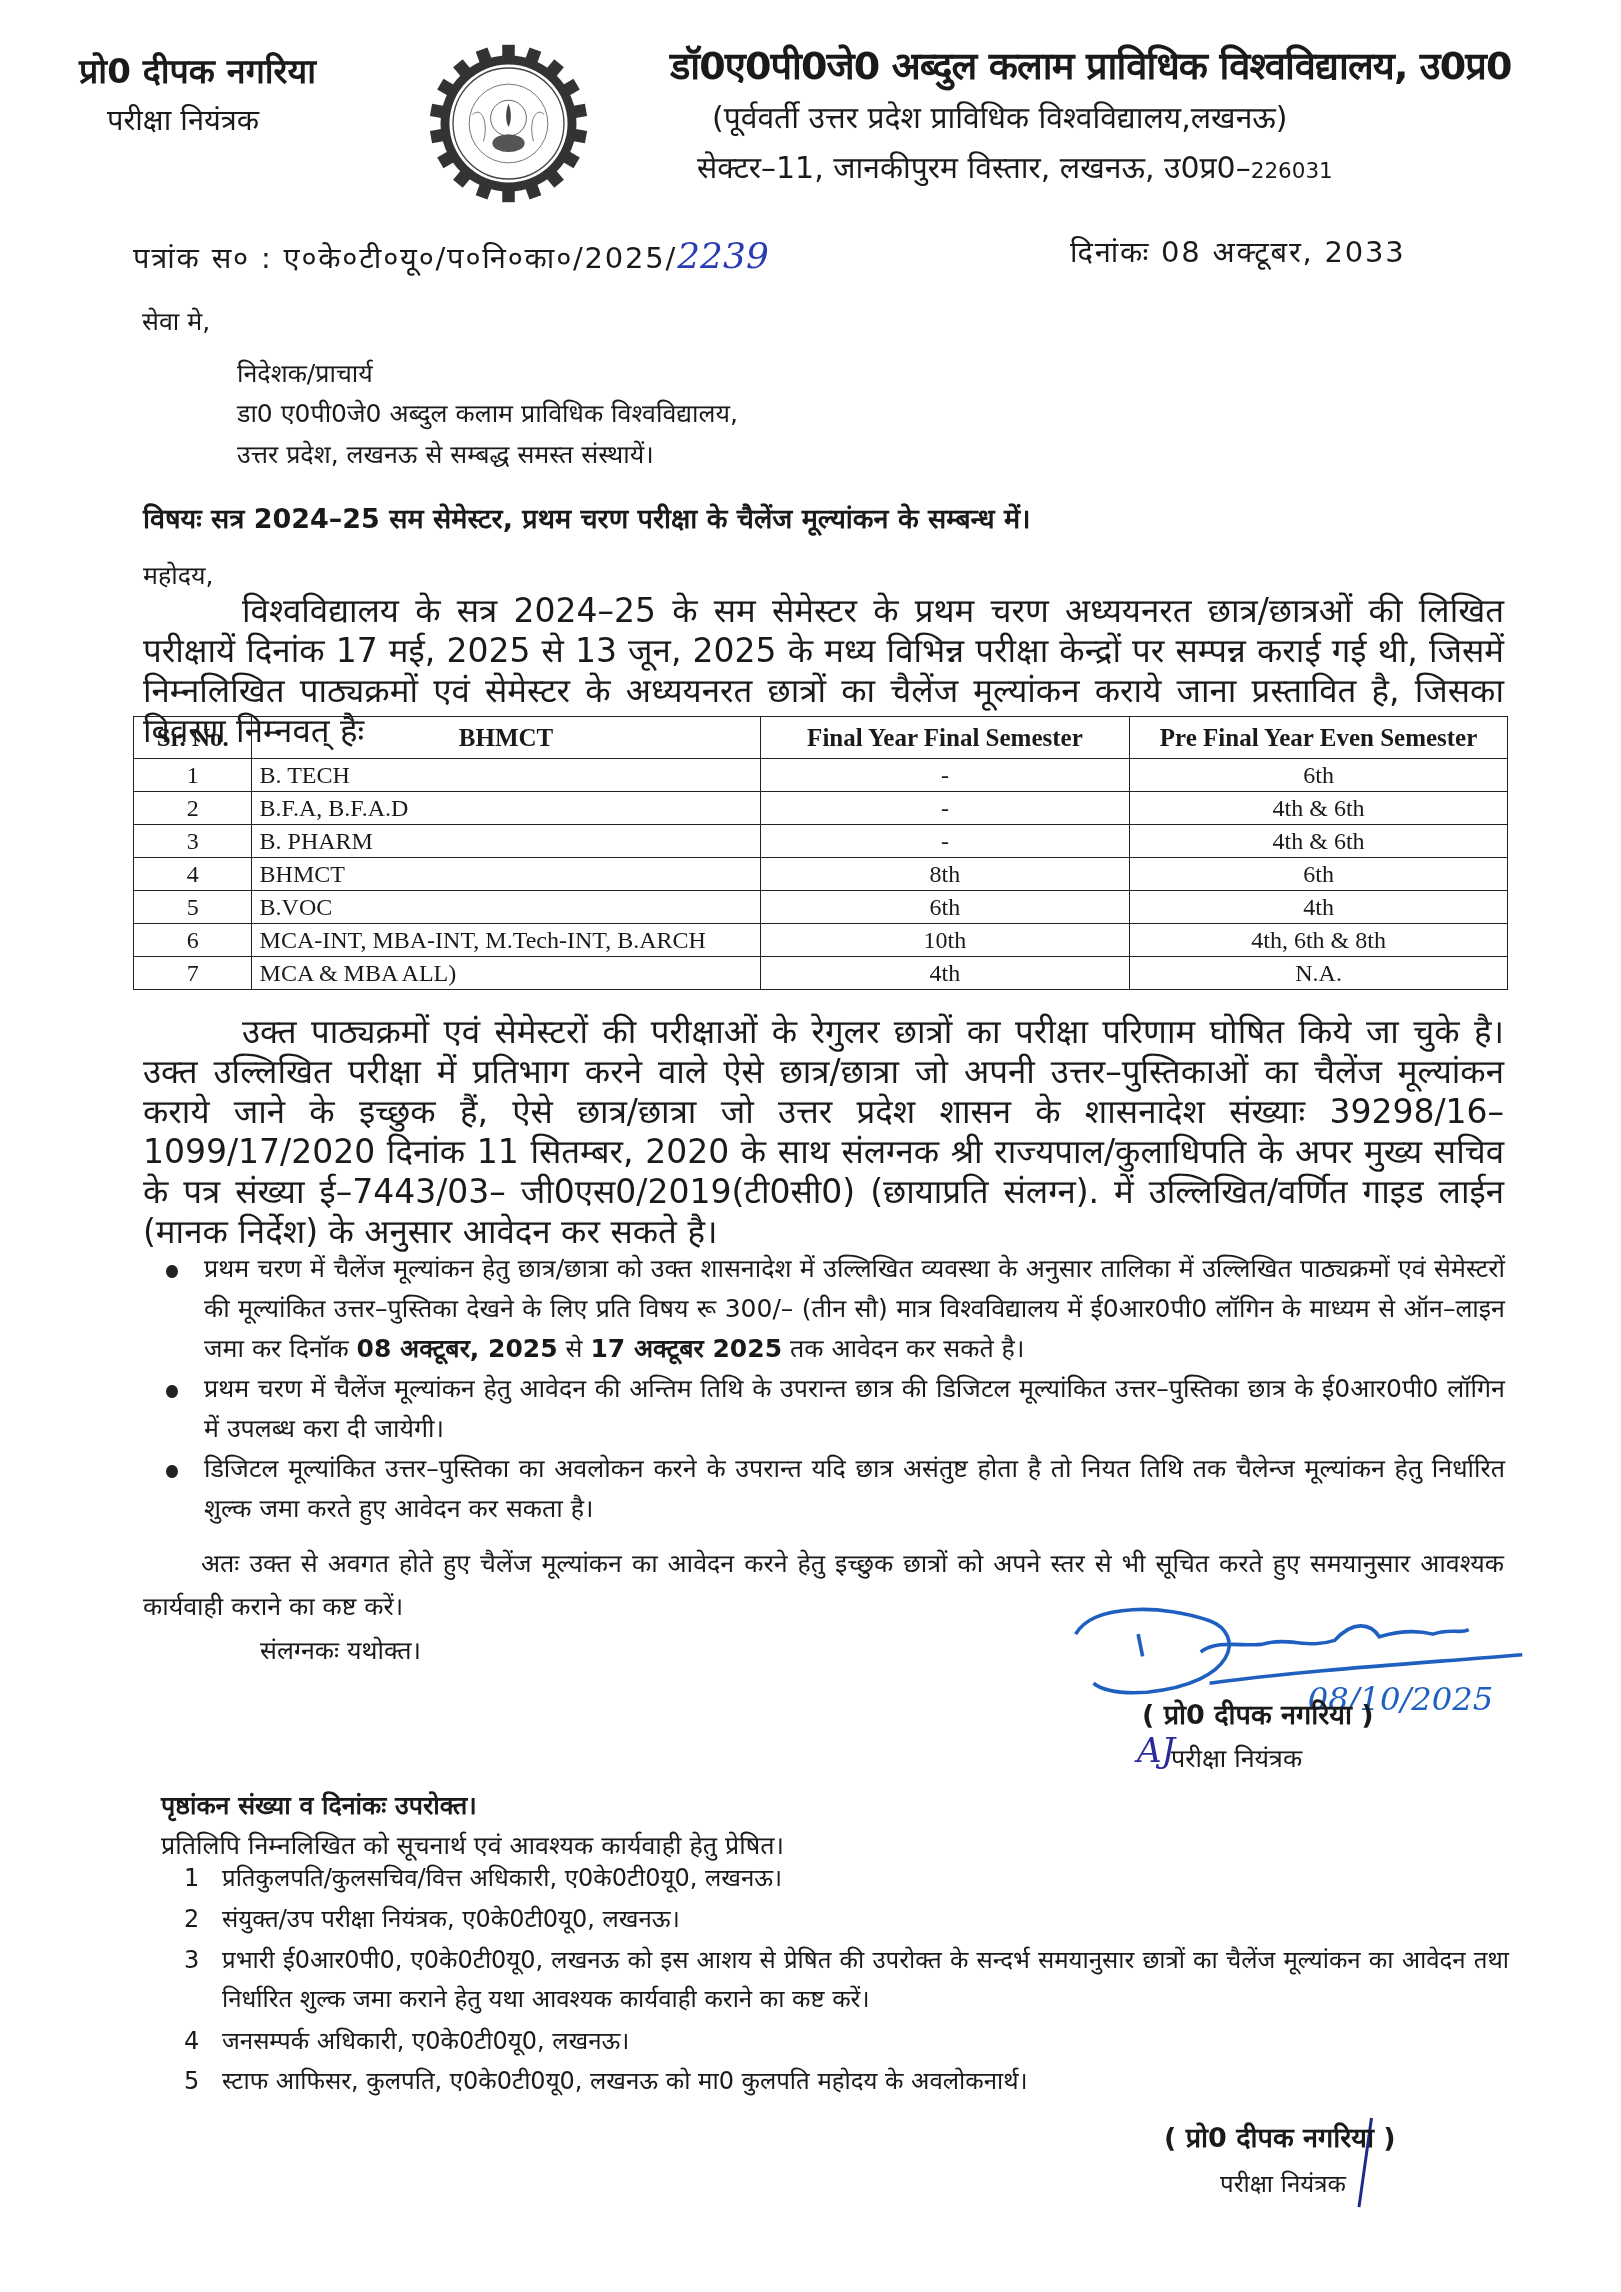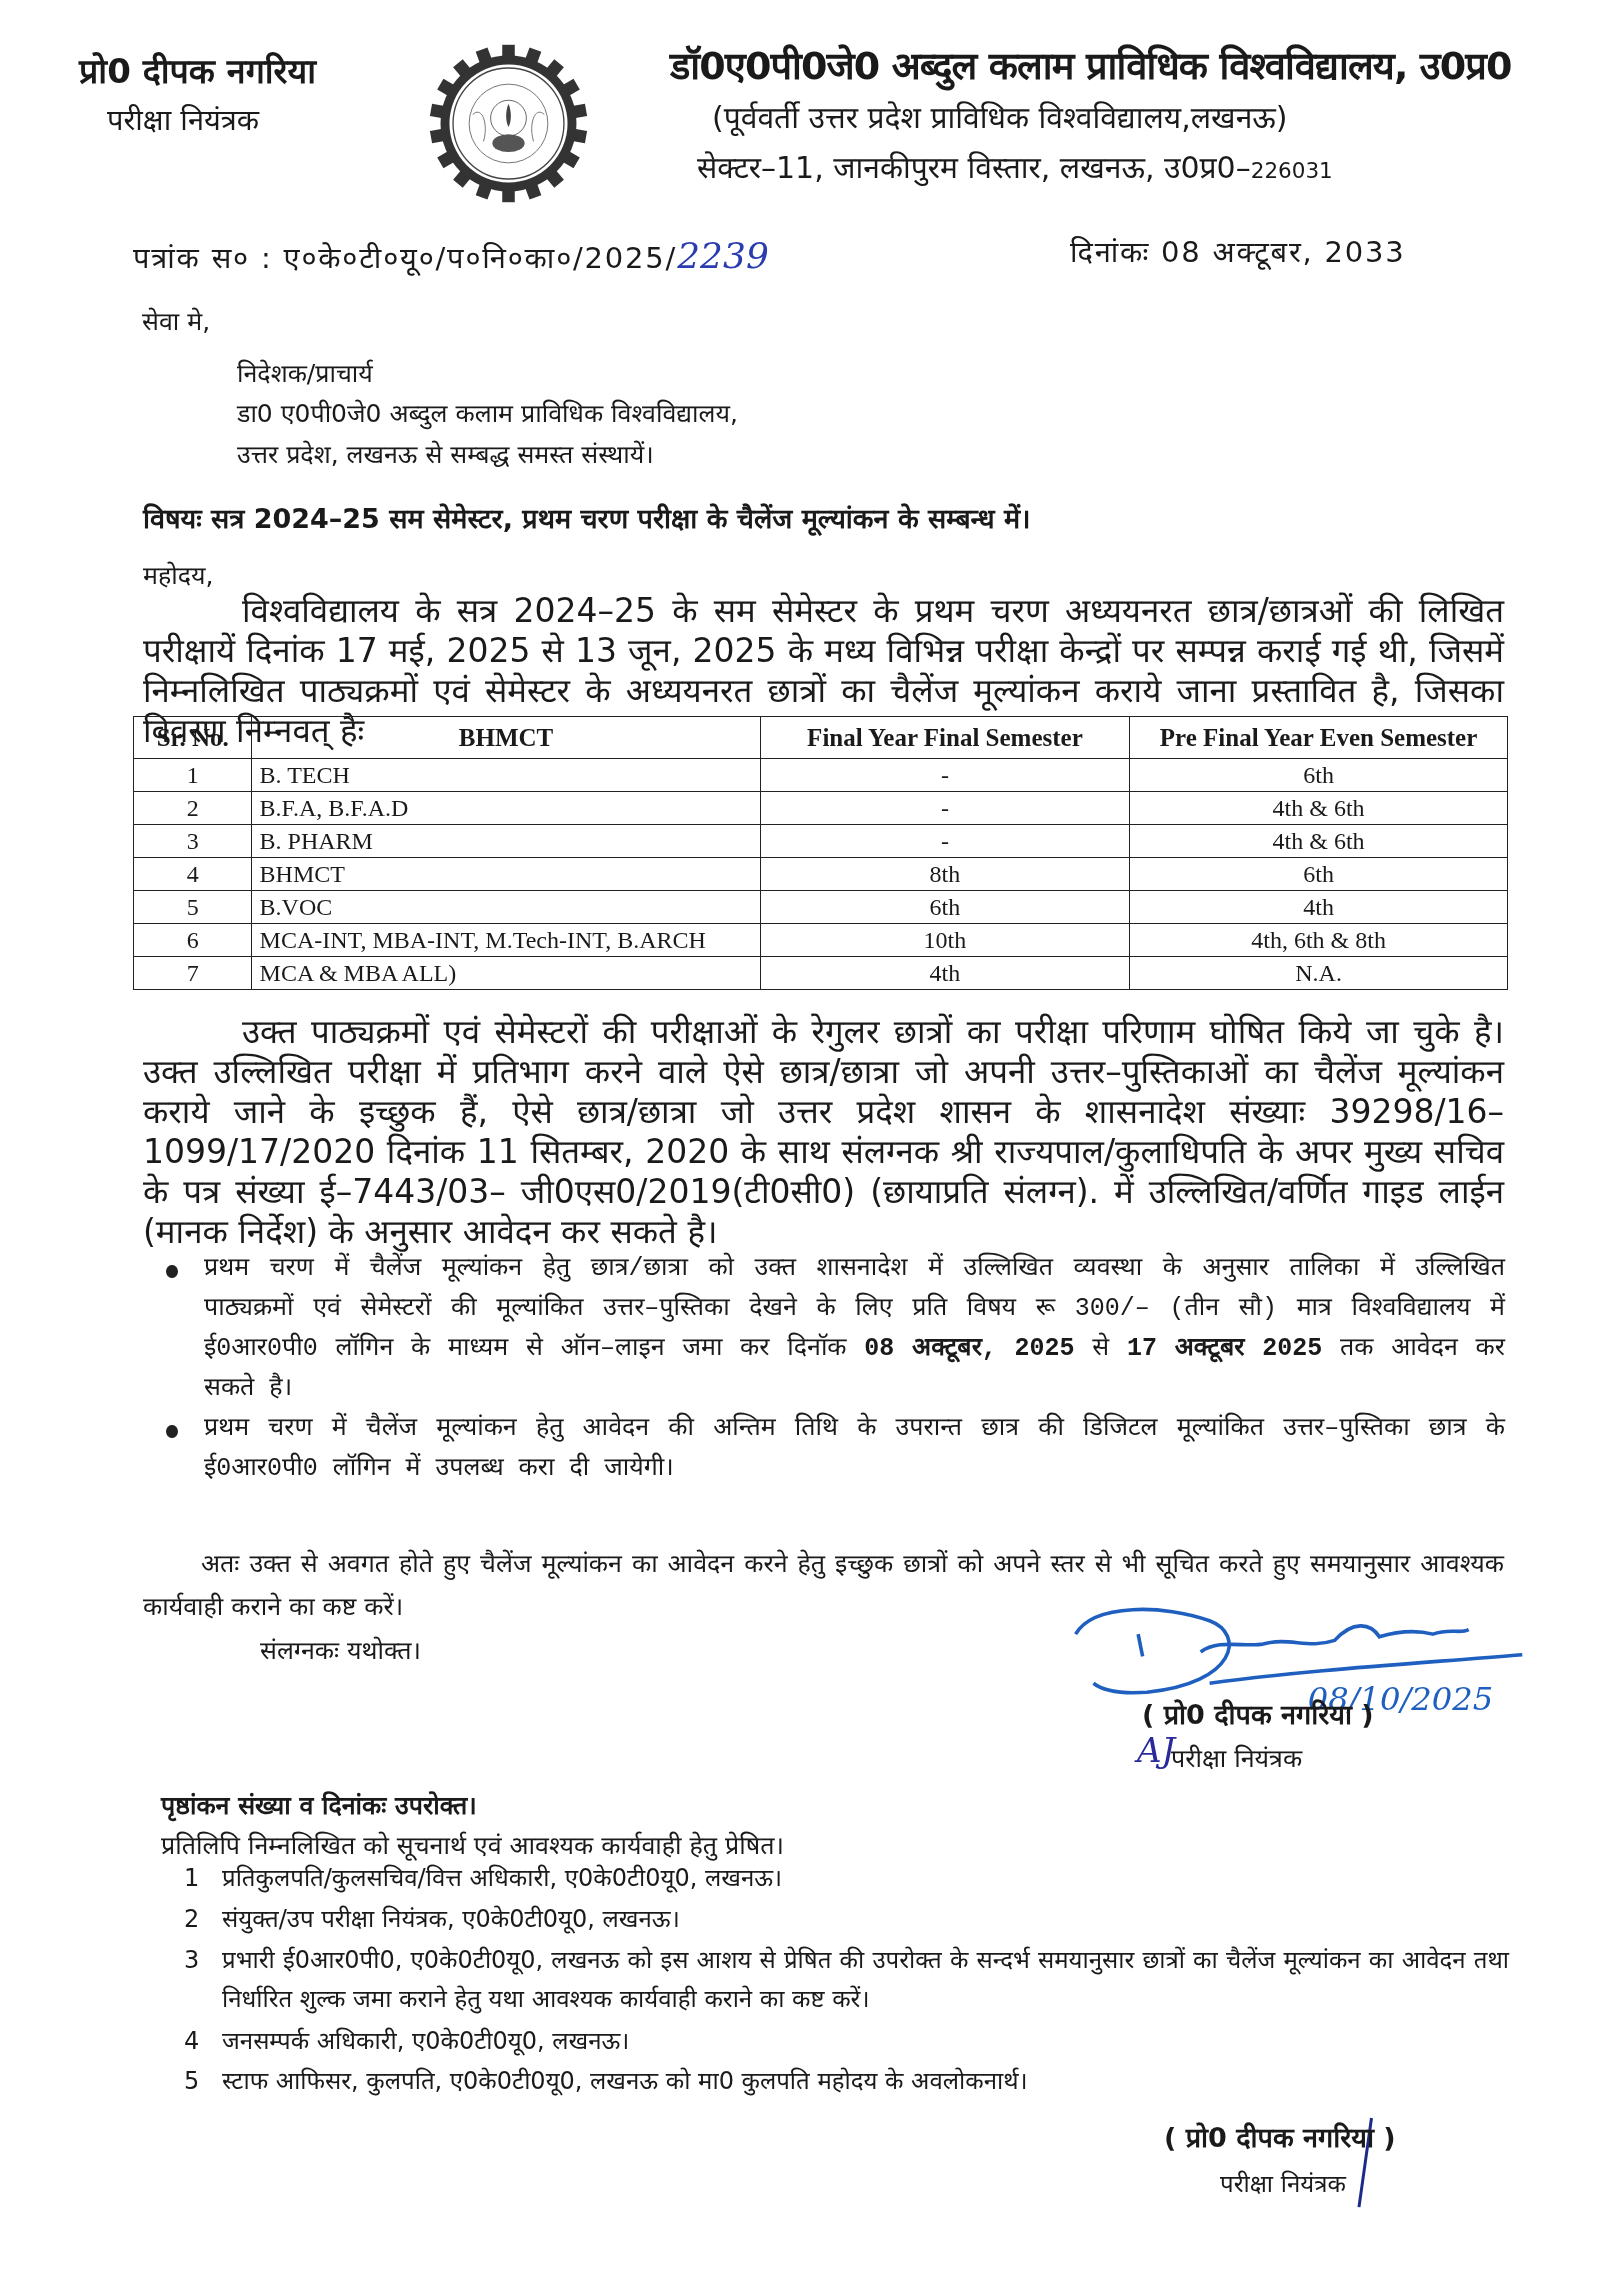--- a/index.html
+++ b/index.html
@@ -26,21 +26,21 @@
   .para{position:absolute;left:143px;width:1361px;font-size:33px;line-height:40px;text-align:justify;}
   .para .indent{display:inline-block;width:99px;}
   .p1{top:591px;}
   table.courses{position:absolute;left:133px;top:716px;width:1375px;border-collapse:collapse;
        font-family:"Liberation Serif","DejaVu Serif",serif;font-size:24px;}
   table.courses th,table.courses td{border:1.8px solid #222;padding:0 7.2px;height:32px;}
   table.courses th{height:41px;font-weight:bold;font-size:25px;}
   table.courses td.c{text-align:center;}
   .col1{width:103px;}.col2{width:493px;}.col3{width:354px;}
   .p2{top:1012px;}
-  .bullets{position:absolute;left:166px;top:1249px;width:1339px;font-size:25px;line-height:40px;text-align:justify;margin:0;padding:0;list-style:none;font-family:Liberation Mono, monospace;}
+  .bullets{position:absolute;left:166px;top:1249px;width:1339px;font-size:25px;line-height:40px;text-align:justify;margin:0;padding:0;list-style:none;}
   .bullets li{position:relative;padding-left:38px;margin-bottom:0;}
   .bullets li .dot{position:absolute;left:0;top:16px;width:11.6px;height:13.4px;border-radius:50%;background:#222;}
   .bullets b{font-weight:bold;}
   .atah{position:absolute;left:143px;top:1542px;width:1361px;font-size:25px;line-height:43px;text-align:justify;}
   .atah .indent{display:inline-block;width:58px;}
   .sanlagnak{left:260px;top:1632px;}
   .sig-svg{position:absolute;left:1039px;top:1585px;width:502px;height:134px;}
   .sig-name1{left:1142px;top:1695px;font-size:27px;font-weight:bold;}
   .sig-role1{left:1171px;top:1740px;font-size:25px;}
   .initials{left:1137px;top:1730px;font-family:"DejaVu Serif",serif;font-style:italic;color:#2a2a9a;font-size:34px;}
@@ -166,20 +166,21 @@
       <td class="c">N.A.</td>
     </tr>
   </tbody>
 </table>
 
 <div class="para p2"><span class="indent"></span><span>उक्त पाठ्यक्रमों एवं सेमेस्टरों की परीक्षाओं के रेगुलर छात्रों का परीक्षा परिणाम घोषित किये जा चुके है। उक्त उल्लिखित परीक्षा में प्रतिभाग करने वाले ऐसे छात्र/छात्रा जो अपनी उत्तर–पुस्तिकाओं का चैलेंज मूल्यांकन कराये जाने के इच्छुक हैं, ऐसे छात्र/छात्रा जो उत्तर प्रदेश शासन के शासनादेश संख्याः 39298/16–1099/17/2020 दिनांक 11 सितम्बर, 2020 के साथ संलग्नक श्री राज्यपाल/कुलाधिपति के अपर मुख्य सचिव के पत्र संख्या ई–7443/03– जी0एस0/2019(टी0सी0) (छायाप्रति संलग्न). में उल्लिखित/वर्णित गाइड लाईन (मानक निर्देश) के अनुसार आवेदन कर सकते है।</span></div>
 
 <ul class="bullets">
   <li><span class="dot"></span><span>प्रथम चरण में चैलेंज मूल्यांकन हेतु छात्र/छात्रा को उक्त शासनादेश में उल्लिखित व्यवस्था के अनुसार तालिका में उल्लिखित पाठ्यक्रमों एवं सेमेस्टरों की मूल्यांकित उत्तर–पुस्तिका देखने के लिए प्रति विषय रू 300/– (तीन सौ) मात्र विश्वविद्यालय में ई0आर0पी0 लॉगिन के माध्यम से ऑन–लाइन जमा कर दिनॉक </span><b>08 अक्टूबर, 2025</b><span> से </span><b>17 अक्टूबर 2025</b><span> तक आवेदन कर सकते है।</span></li>
   <li><span class="dot"></span><span>प्रथम चरण में चैलेंज मूल्यांकन हेतु आवेदन की अन्तिम तिथि के उपरान्त छात्र की डिजिटल मूल्यांकित उत्तर–पुस्तिका छात्र के ई0आर0पी0 लॉगिन में उपलब्ध करा दी जायेगी।</span></li>
+  <li><span class="dot"></span><span>डिजिटल मूल्यांकित उत्तर–पुस्तिका का अवलोकन करने के उपरान्त यदि छात्र असंतुष्ट होता है तो नियत तिथि तक चैलेन्ज मूल्यांकन हेतु निर्धारित शुल्क जमा करते हुए आवेदन कर सकता है।</span></li>
 </ul>
 
 <div class="atah"><span class="indent"></span><span>अतः उक्त से अवगत होते हुए चैलेंज मूल्यांकन का आवेदन करने हेतु इच्छुक छात्रों को अपने स्तर से भी सूचित करते हुए समयानुसार आवश्यक कार्यवाही कराने का कष्ट करें।</span></div>
 <div class="abs t sanlagnak">संलग्नकः यथोक्त।</div>
 
 <svg class="sig-svg" viewBox="0 0 560 150">
   <path d="M40,55 C60,20 140,22 190,40 C230,55 220,110 120,120 C90,122 70,118 60,110" fill="none" stroke="#1f5fbf" stroke-width="4"></path>
   <path d="M110,55 L115,80" fill="none" stroke="#1f5fbf" stroke-width="4"></path>
   <path d="M180,75 C200,60 230,70 250,66 C280,58 300,72 330,62 C350,40 370,42 380,58 C400,52 420,50 440,55 C460,48 470,55 480,50" fill="none" stroke="#1f5fbf" stroke-width="4"></path>
   <path d="M190,110 C300,95 420,88 540,78" fill="none" stroke="#1f5fbf" stroke-width="4"></path>

